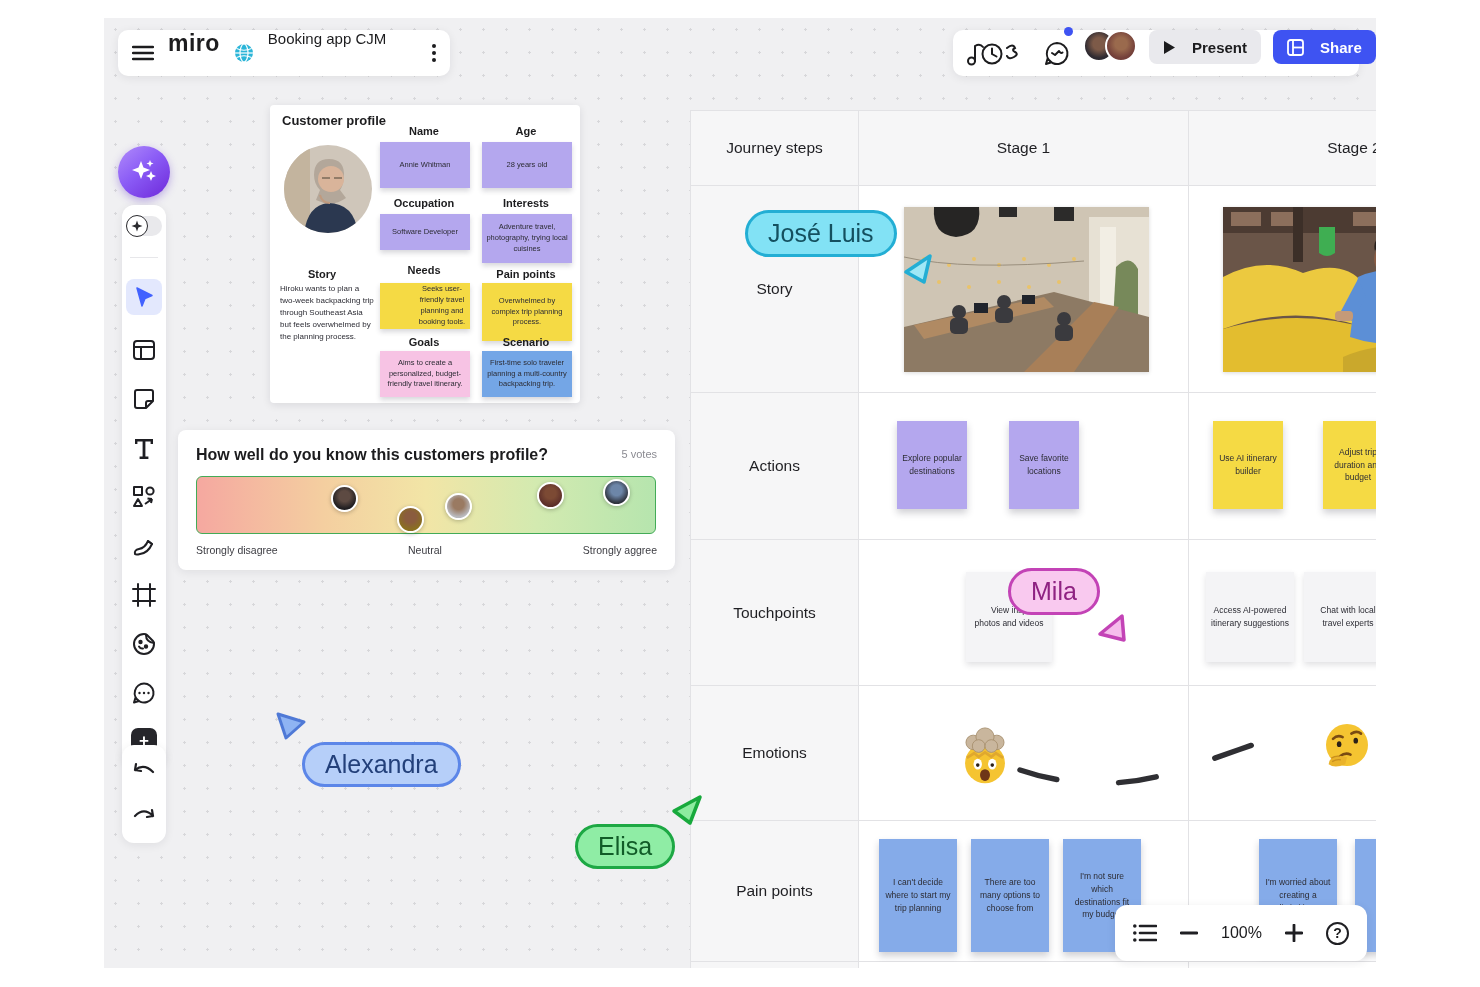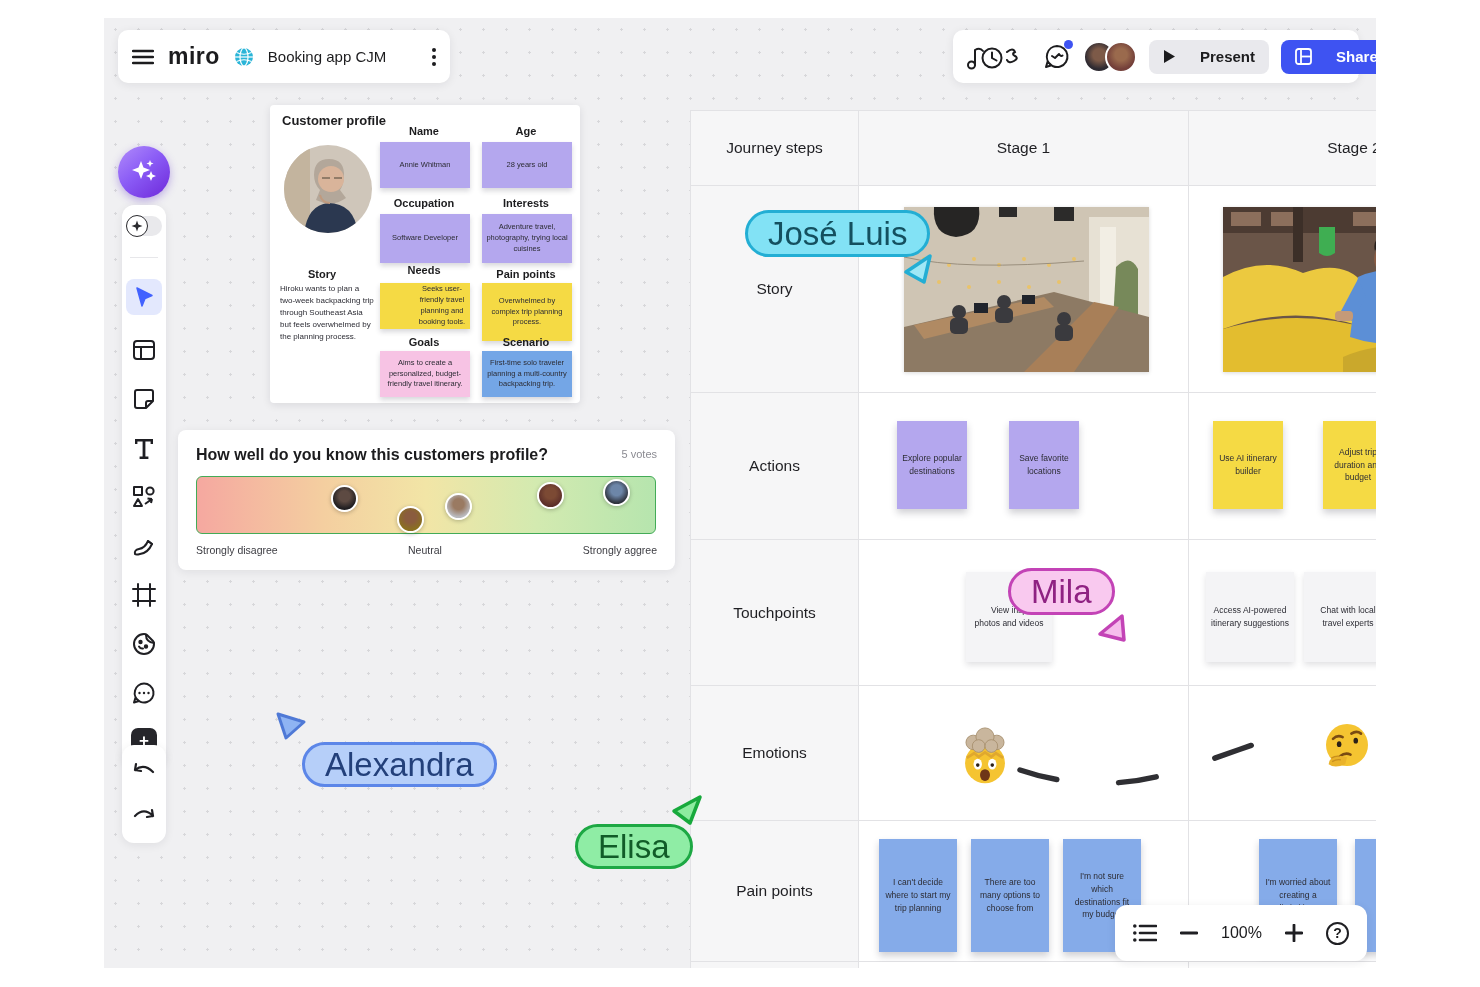--- a/index.html
+++ b/index.html
@@ -9,31 +9,31 @@
   #board {
     position:absolute; left:104px; top:18px; width:1272px; height:950px;
     background-color:#f0f0f2;
     background-image:radial-gradient(#d7d7da 1.2px, transparent 1.4px);
     background-size:23px 23px;
     overflow:hidden;
   }
   .card { position:absolute; background:#fff; border-radius:10px; box-shadow:0 2px 10px rgba(20,20,40,.08); }
 
   
-  .topbar { display:flex; align-items:center; height:53px; }
+  .topbar { display:flex; height:46px; }
   #topbar-left  { left:14px;  top:12px; width:332px; padding:0 14px; gap:14px; }
   #topbar-right { left:849px; top:12px; width:406px; padding:0 12px; gap:12px; }
   .logo { font-size:23px; font-weight:700; letter-spacing:.5px; }
   .board-title { font-size:15px; }
   .spacer { flex:1; }
   .iconbtn { display:flex; align-items:center; justify-content:center; cursor:pointer; }
   .avatar { width:32px; height:32px; border-radius:50%; border:2px solid #fff; }
   .av1 { background:radial-gradient(circle at 50% 42%, #7d5a48 28%, #2e2a31 66%); }
   .av2 { background:radial-gradient(circle at 50% 42%, #9a6a4d 28%, #74403a 66%); margin-left:-10px; }
-  .btn { display:flex; align-items:center; gap:24px; height:34px; padding:0 14px; border-radius:8px; font-size:15px; font-weight:700; cursor:pointer; }
+  .btn { display:flex; align-items:center; gap:16px; height:34px; padding:0 14px; border-radius:8px; font-size:15px; font-weight:700; cursor:pointer; }
   .btn-present { background:#e9e9ed; color:#1c1c1e; }
   .btn-share { background:#3e53f2; color:#fff; }
   .notif-dot { position:absolute; right:-2px; top:-3px; width:9px; height:9px; border-radius:50%; background:#3e53f2; }
 
   
   #ai-button { position:absolute; left:14px; top:128px; width:52px; height:52px; border-radius:50%;
     background:linear-gradient(140deg,#b18cfa 0%,#8b5cf6 45%,#6d28d9 100%);
     display:flex; align-items:center; justify-content:center; box-shadow:0 3px 8px rgba(90,40,200,.35); cursor:pointer; }
   #toolbar { left:18px; top:187px; width:44px; padding:11px 0 12px; display:flex; flex-direction:column; align-items:center; gap:21px; border-radius:12px; }
   #undoredo { left:18px; top:727px; width:44px; padding:13px 0; display:flex; flex-direction:column; align-items:center; gap:16px; border-radius:12px; }
@@ -74,21 +74,21 @@
     gap:1px; background:#e2e2e5; border:1px solid #e2e2e5; width:830px; }
   .cell { background:#fff; position:relative; }
   .cell-head, .cell-side { background:#f6f6f7; display:flex; align-items:center; justify-content:center; font-size:15.5px; color:#1f1f23; }
   .photo { position:absolute; top:21px; height:165px; overflow:hidden; box-shadow:0 1px 4px rgba(0,0,0,.15); }
   .note { position:absolute; display:flex; align-items:center; justify-content:center; text-align:center; padding:5px; font-size:8.5px; line-height:1.5; color:#2c2c34; box-shadow:0 4px 7px rgba(40,40,60,.22); }
   .white-note { background:#f4f4f6; box-shadow:0 3px 6px rgba(40,40,60,.14); }
   .pain-blue { background:#85abe9; }
   .emoji { position:absolute; }
 
   
-  .cursor-pill { position:absolute; display:flex; align-items:center; justify-content:center; border-radius:24px; font-size:33px; padding:2px 20px; z-index:30; }
+  .cursor-pill { position:absolute; display:flex; align-items:center; justify-content:center; border-radius:24px; font-size:25px; padding:2px 20px; z-index:30; }
   .cursor-tri { position:absolute; z-index:31; }
   #pill-jose { left:641px; top:192px; height:47px; background:#82e2f5; border:3px solid #23aed4; color:#14505f; }
   #pill-mila { left:904px; top:550px; height:47px; background:#f9c9ef; border:3px solid #c343b6; color:#8f2282; }
   #pill-alexandra { left:198px; top:724px; height:45px; background:#b6cff9; border:3px solid #5c86e8; color:#23407a; }
   #pill-elisa { left:471px; top:806px; height:45px; background:#8feda5; border:3px solid #1da844; color:#115c28; }
 
   
   #zoom-controls { left:1011px; top:887px; width:252px; height:56px; border-radius:12px; display:flex; align-items:center; justify-content:space-between; padding:0 18px; z-index:40; }
   #zoom-level { font-size:16px; font-weight:400; }
   .zc { font-size:22px; cursor:pointer; display:flex; align-items:center; justify-content:center; }
@@ -281,21 +281,21 @@
           <path d="M20,88 q4,-28 24,-30 q26,0 30,30 z" fill="#2b3850"></path>
           <path d="M36,50 q2,8 10,8" stroke="#c09a7e" stroke-width="2" fill="none"></path>
         </svg>
     </div>
     <span class="pf-label" style="left:108px; top:20px;">Name</span>
     <span class="pf-label" style="left:210px; top:20px;">Age</span>
     <div class="pf-sticky purple" style="left:110px; top:37px; width:90px; height:46px;">Annie Whitman</div>
     <div class="pf-sticky purple" style="left:212px; top:37px; width:90px; height:46px;">28 years old</div>
     <span class="pf-label" style="left:108px; top:92px;">Occupation</span>
     <span class="pf-label" style="left:210px; top:92px;">Interests</span>
-    <div class="pf-sticky purple" style="left:110px; top:109px; width:90px; height:49px;">Software Developer</div>
+    <div class="pf-sticky purple" style="left:110px; top:109px; width:90px; height:36px;">Software Developer</div>
     <div class="pf-sticky purple" style="left:212px; top:109px; width:90px; height:49px;">Adventure travel, photography, trying local cuisines</div>
     <span class="pf-label" style="left:6px; top:163px;">Story</span>
     <div id="profile-story-text">Hiroku wants to plan a two-week backpacking trip through Southeast Asia but feels overwhelmed by the planning process.</div>
     <span class="pf-label" style="left:108px; top:159px;">Needs</span>
     <div class="pf-sticky yellow" style="left:110px; top:178px; width:90px; height:46px;padding-left:37px;">Seeks user-friendly travel planning and booking tools.</div>
     <span class="pf-label" style="left:210px; top:163px;">Pain points</span>
     <div class="pf-sticky yellow" style="left:212px; top:178px; width:90px; height:58px;">Overwhelmed by complex trip planning process.</div>
     <span class="pf-label" style="left:108px; top:231px;">Goals</span>
     <div class="pf-sticky pink" style="left:110px; top:246px; width:90px; height:46px;">Aims to create a personalized, budget-friendly travel itinerary.</div>
     <span class="pf-label" style="left:210px; top:231px;">Scenario</span>

